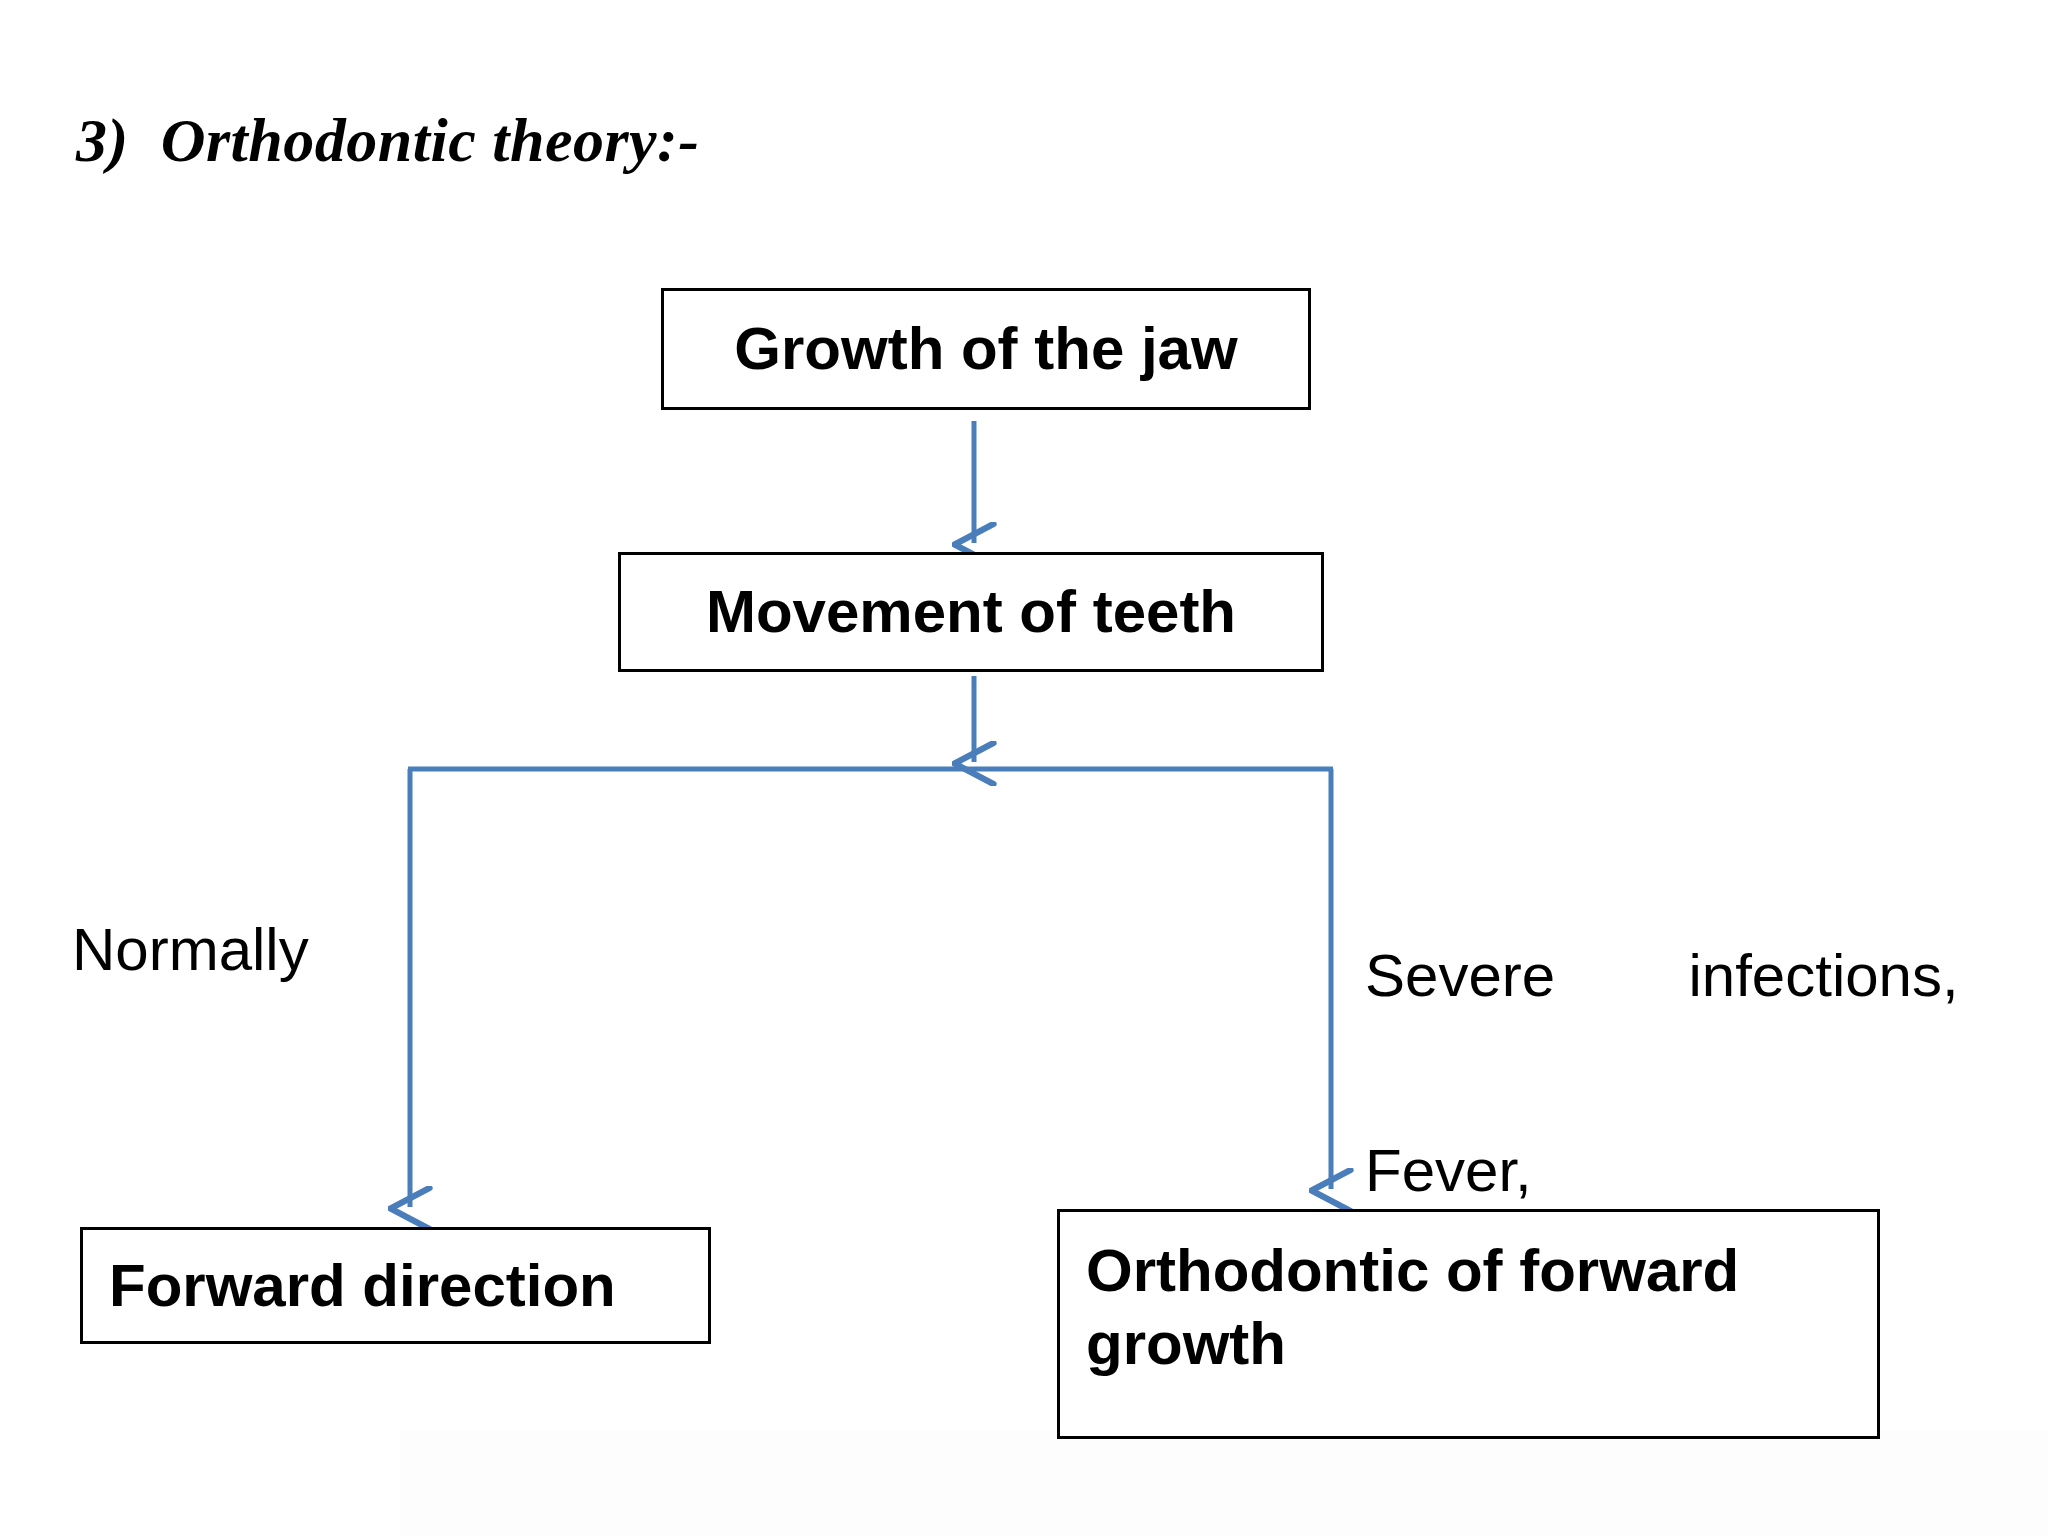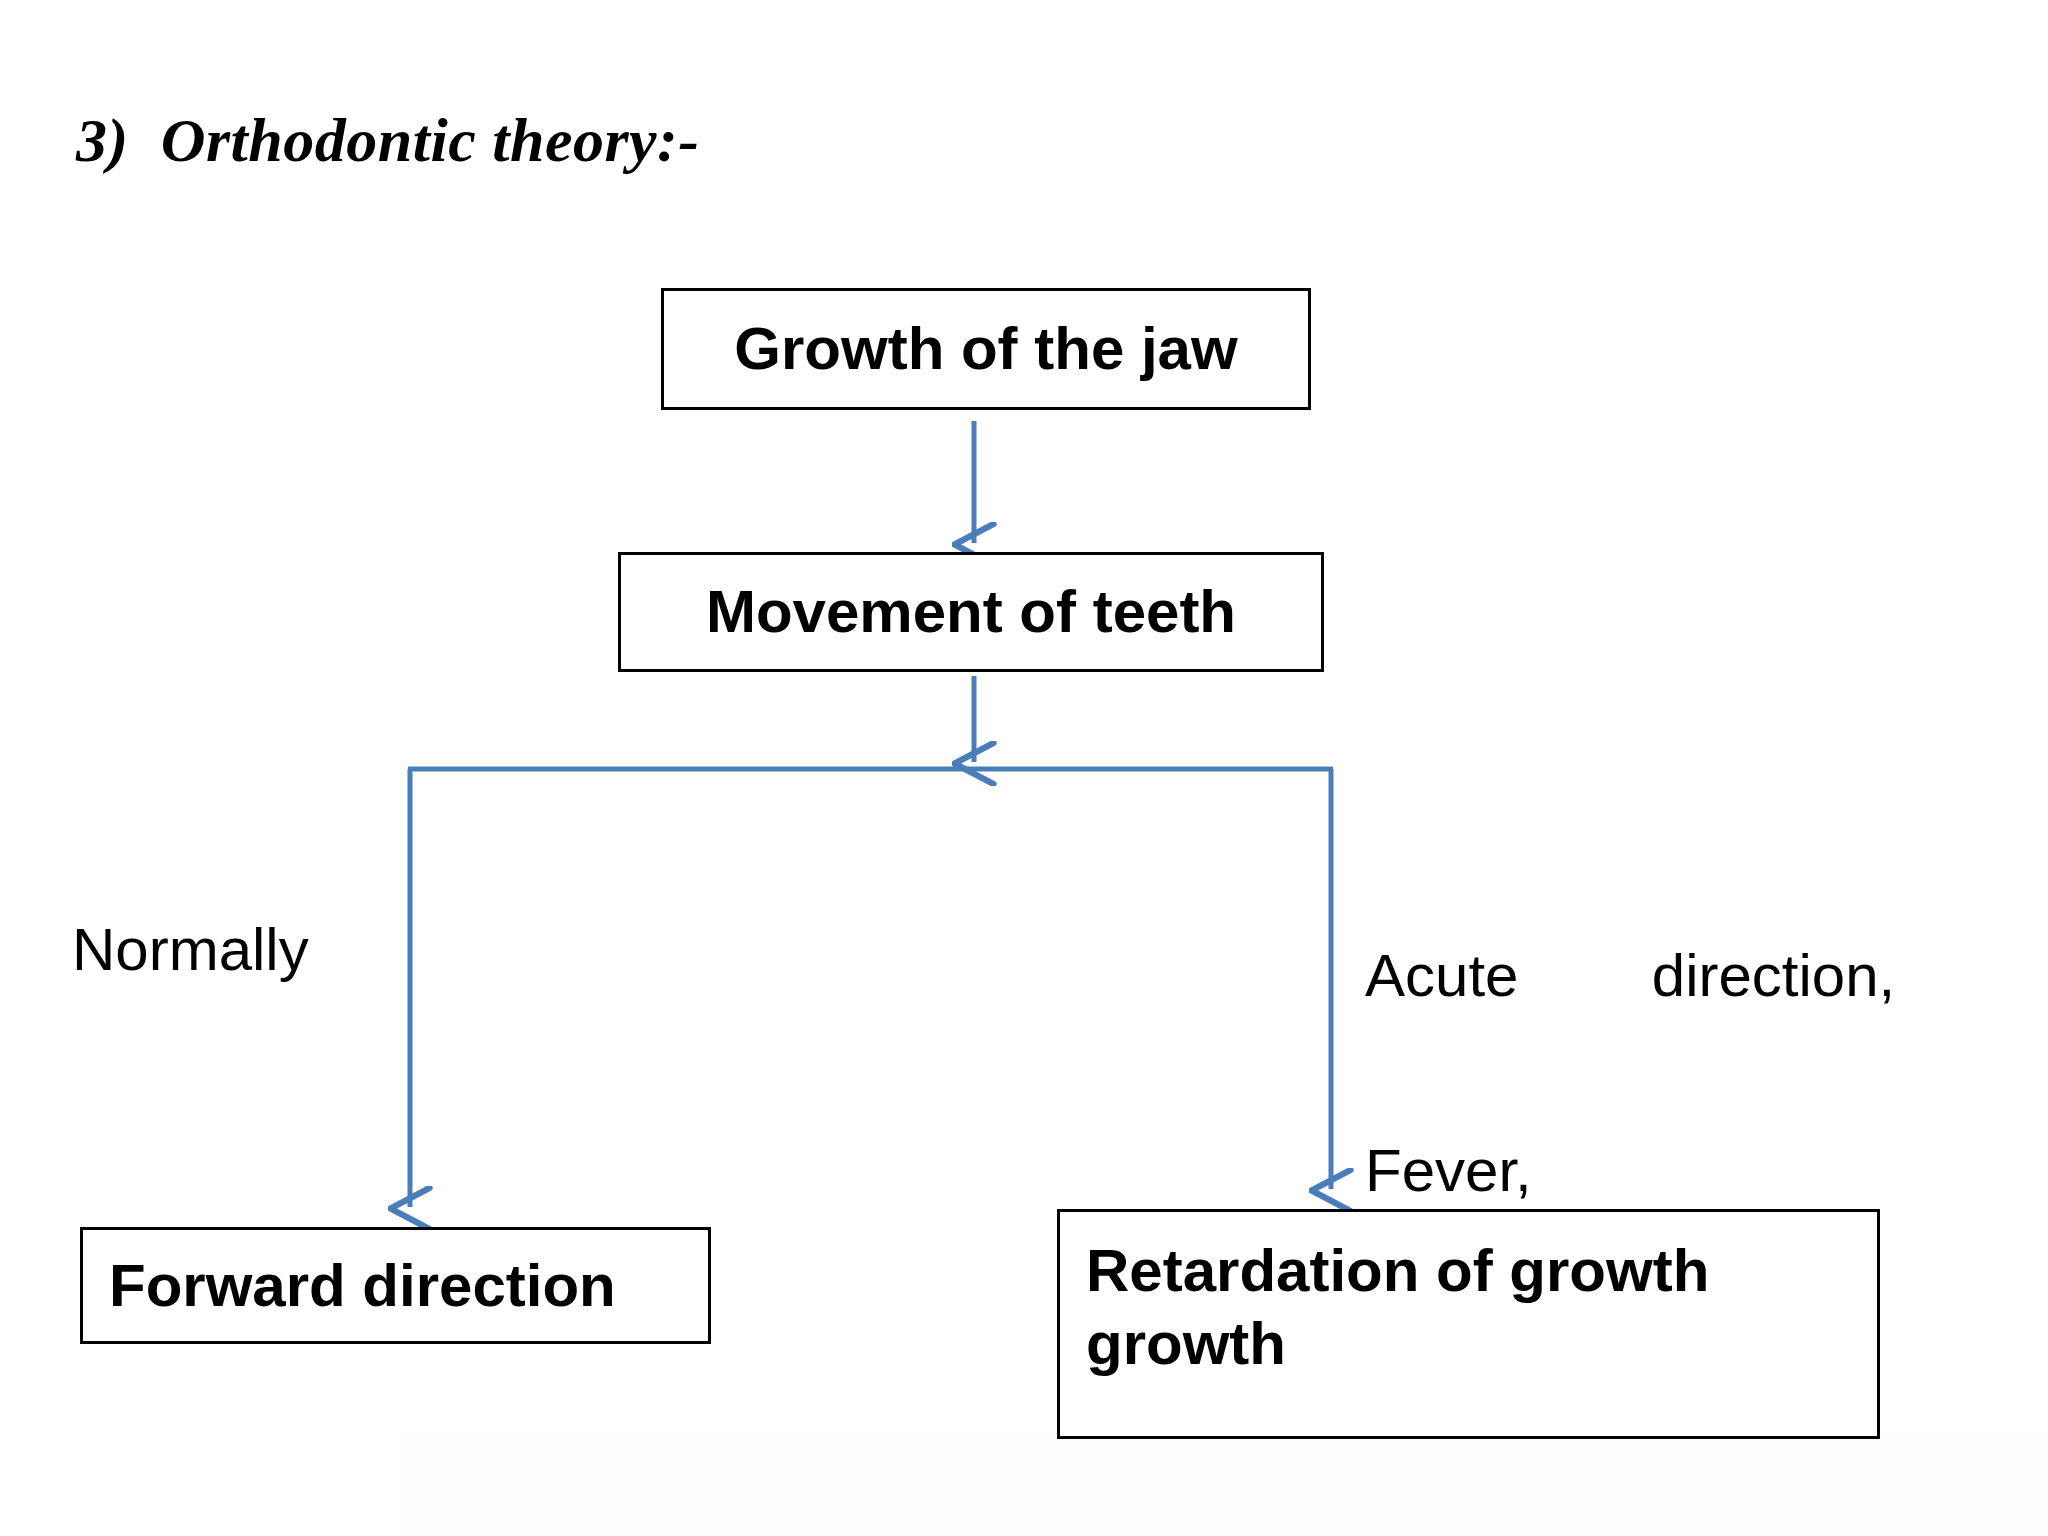--- a/index.html
+++ b/index.html
@@ -154,26 +154,26 @@
     <span>Growth of the jaw</span>
   </div>
 
   <div id="box-movement" class="flow-box centered">
     <span>Movement of teeth</span>
   </div>
 
   <div id="label-normally" class="label-text">Normally</div>
 
   <div id="label-conditions" class="label-text">
-    <span class="cond-line1">Acute        direction,</span>
+    <span class="cond-line1">Severe        infections,</span>
     <span class="cond-line1">Fever,</span>
     <span class="cond-line1">Severe trauma</span>
   </div>
 
   <div id="box-forward" class="flow-box lefty">
     <span style="align-self:center">Forward direction</span>
   </div>
 
   <div id="box-retardation" class="flow-box lefty">
-    <span>Retardation of growth growth</span>
+    <span>Orthodontic of forward growth</span>
   </div>
 
 </div>
 
 </body></html>

